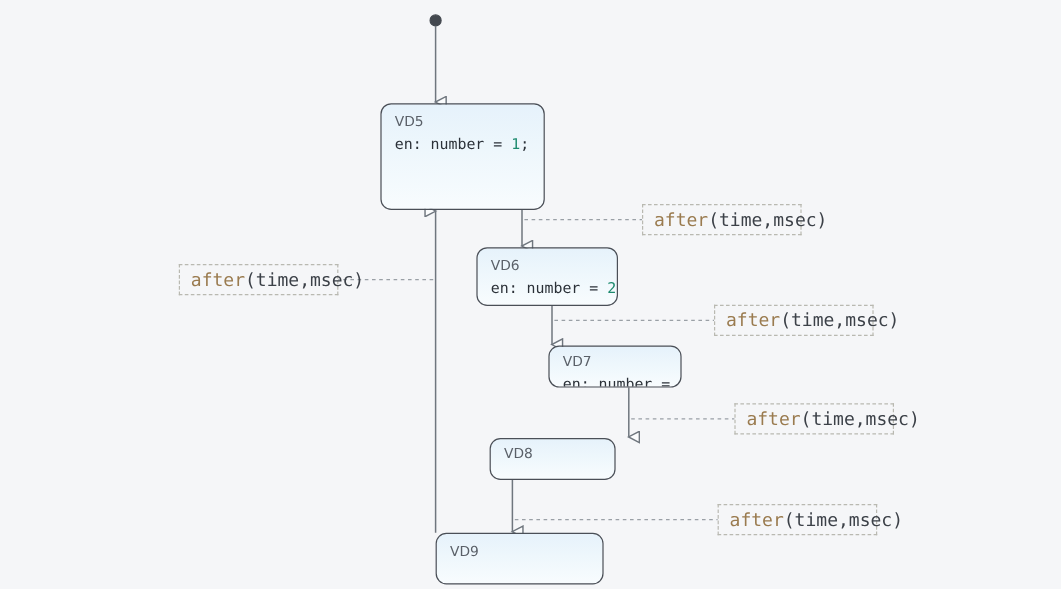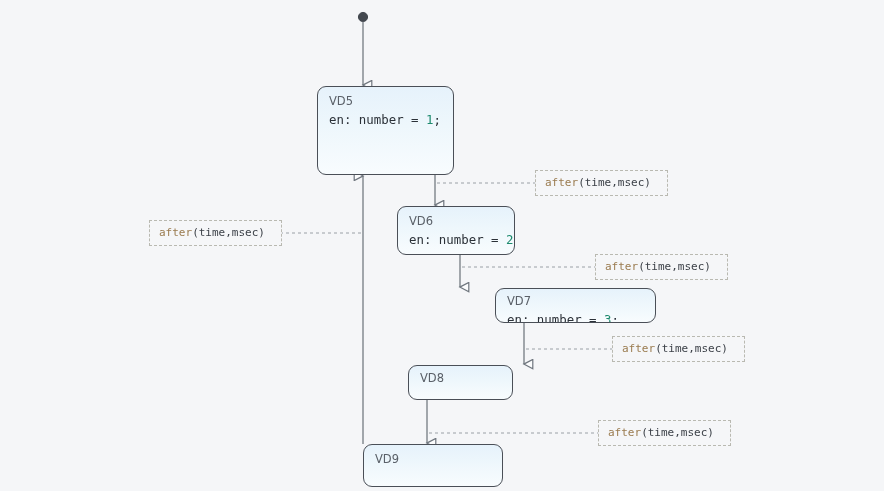--- a/index.html
+++ b/index.html
@@ -58,21 +58,21 @@
   }
 
   
   .transition-label {
     position: absolute;
     box-sizing: border-box;
     border: 1px dashed #b9b9b1;
     background: transparent;
     padding: 4px 9px 5px 9px;
     font-family: "DejaVu Sans Mono", monospace;
-    font-size: 11px;
+    font-size: 15px;
     line-height: 16px;
     color: #3c4148;
     white-space: nowrap;
   }
   .transition-label .kw {
     color: #9a7b4f;
   }
 </style>
 </head>
 <body>
@@ -113,21 +113,21 @@
   <div class="state-node" style="left:317px; top:86px; width:137px; height:89px;">
     <div class="state-name">VD5</div>
     <div class="state-action"><span>en: number = </span><span class="num">1</span><span>;</span></div>
   </div>
 
   <div class="state-node" style="left:397px; top:206px; width:118px; height:49px;">
     <div class="state-name">VD6</div>
     <div class="state-action"><span>en: number = </span><span class="num">2</span><span>;</span></div>
   </div>
 
-  <div class="state-node" style="left:457px; top:288px; width:161px; height:35px; padding-top:5px;margin-left:38px;">
+  <div class="state-node" style="left:457px; top:288px; width:111px; height:35px; padding-top:5px;">
     <div class="state-name">VD7</div>
     <div class="state-action"><span>en: number = </span><span class="num">3</span><span>;</span></div>
   </div>
 
   <div class="state-node" style="left:408px; top:365px; width:105px; height:35px; padding-top:5px;">
     <div class="state-name">VD8</div>
   </div>
 
   <div class="state-node" style="left:363px; top:444px; width:140px; height:43px;">
     <div class="state-name">VD9</div>

